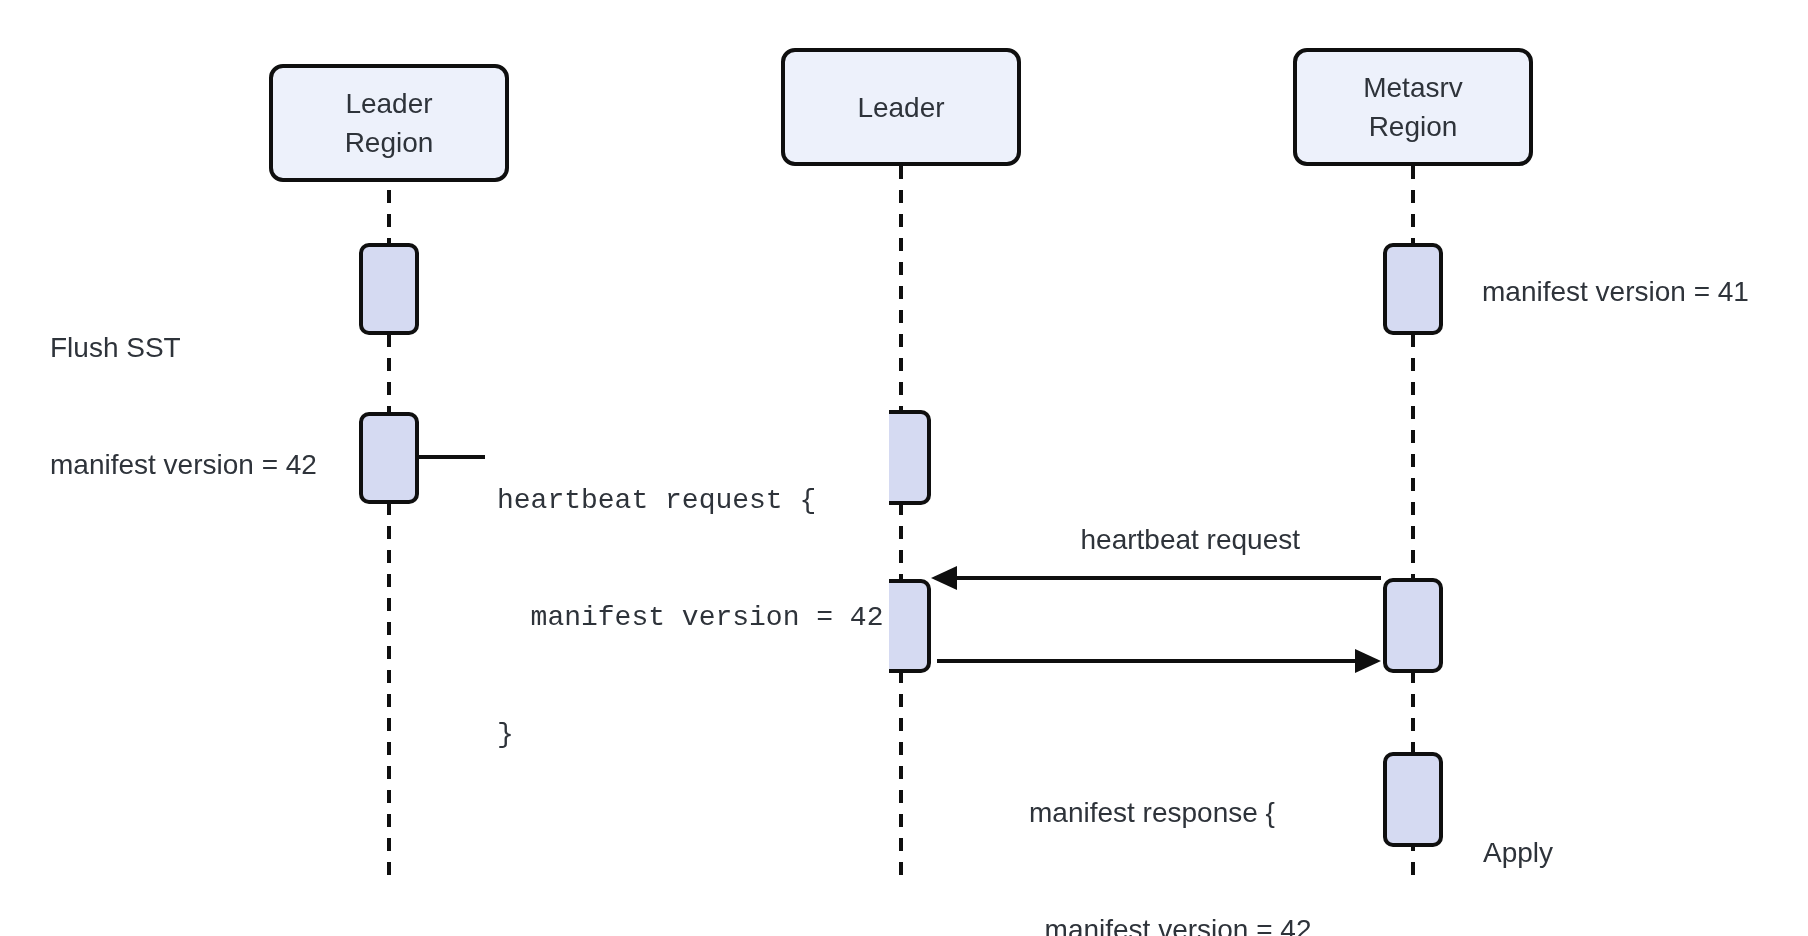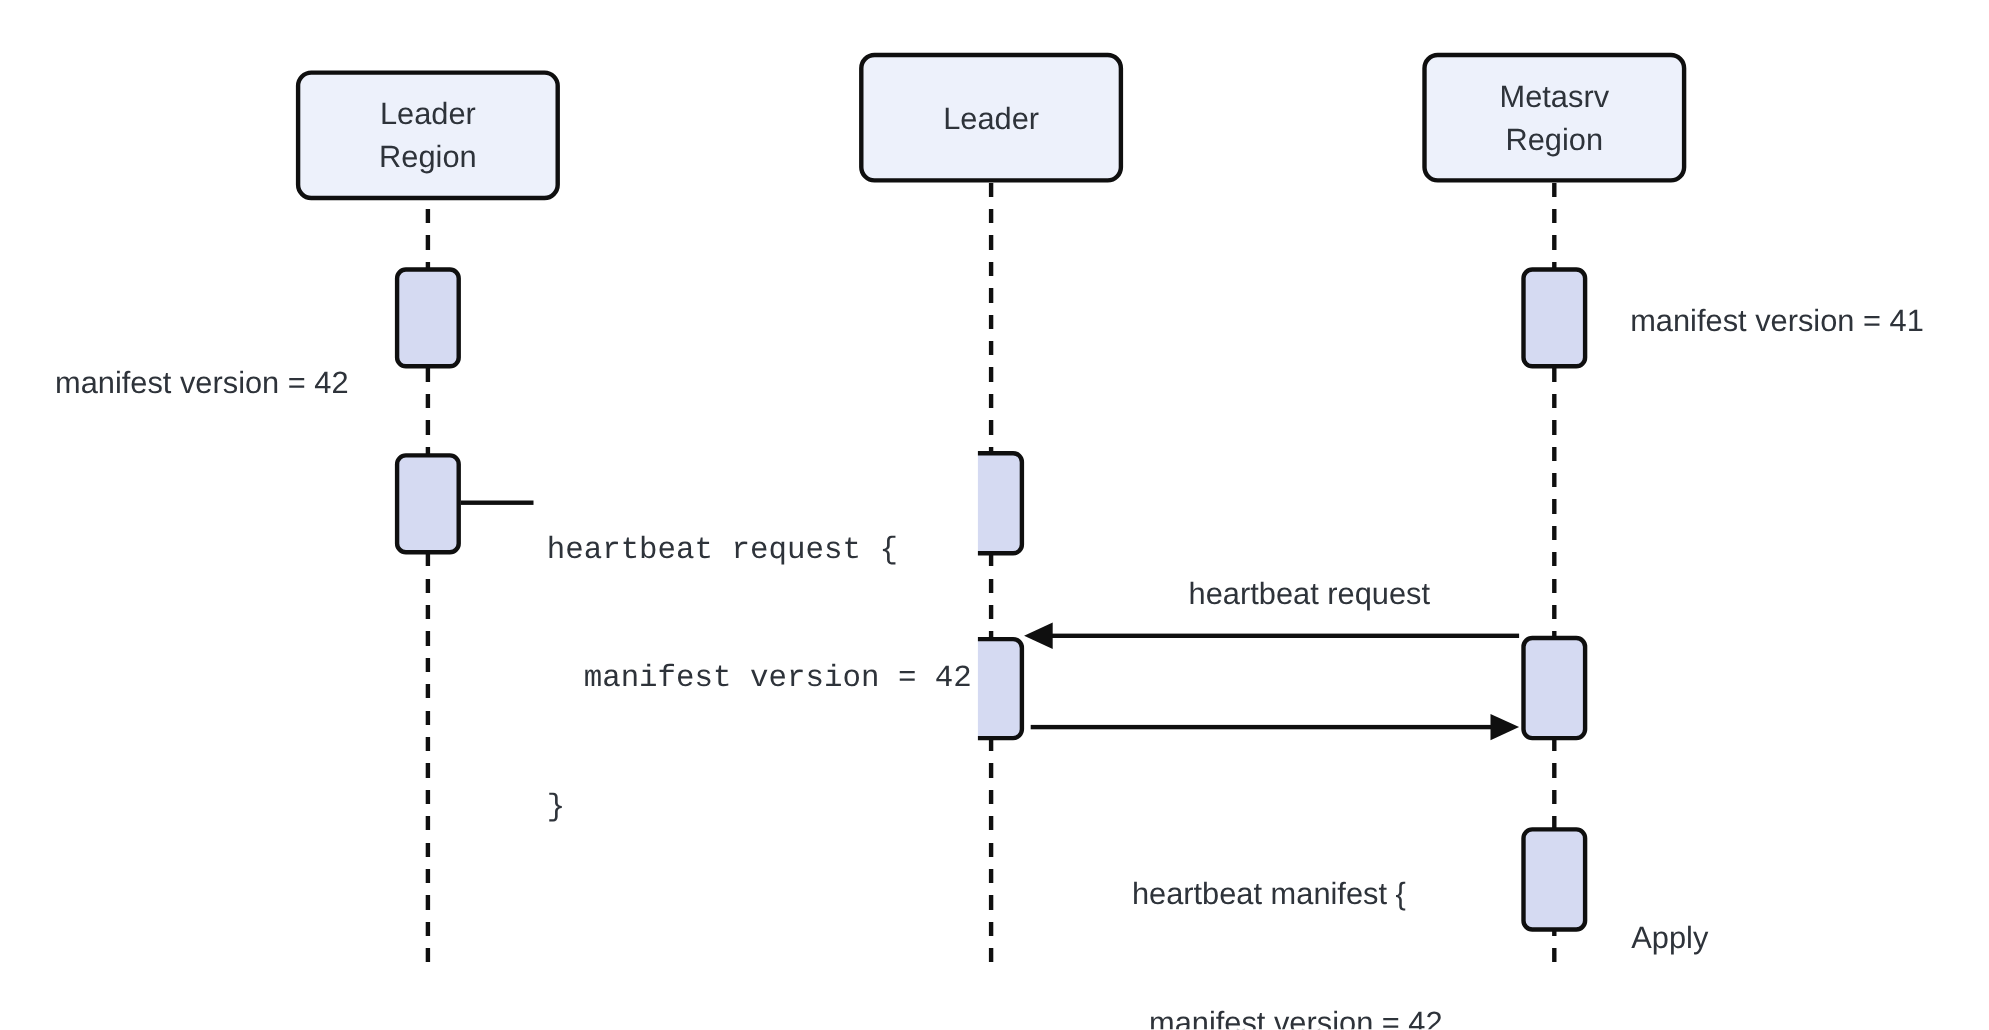--- a/index.html
+++ b/index.html
@@ -110,26 +110,27 @@
     <div>}</div>
   </div>
 
   <div class="label centered" style="left:1000px; top:520px; width:300px;text-align:right;">heartbeat request</div>
   <div class="msg-line" style="left:955px; top:576px; width:426px;"></div>
   <div class="arrowhead left" style="left:931px; top:566px;"></div>
 
   <div class="msg-line" style="left:937px; top:659px; width:420px;"></div>
   <div class="arrowhead right" style="left:1355px; top:649px;"></div>
   <div class="label" style="left:1029px; top:715px;">
-    <div>heartbeat manifest {</div>
+    <div>manifest response {</div>
     <div>  manifest version = 42</div>
     
   </div>
 
   <div class="label" style="left:50px; top:250px;">
+    <div>Flush SST</div>
     <div>manifest version = 42</div>
   </div>
   <div class="label" style="left:1482px; top:272px;">manifest version = 41</div>
   <div class="label" style="left:1483px; top:755px;">
     <div>Apply</div>
     
   </div>
 
 </div>
 

